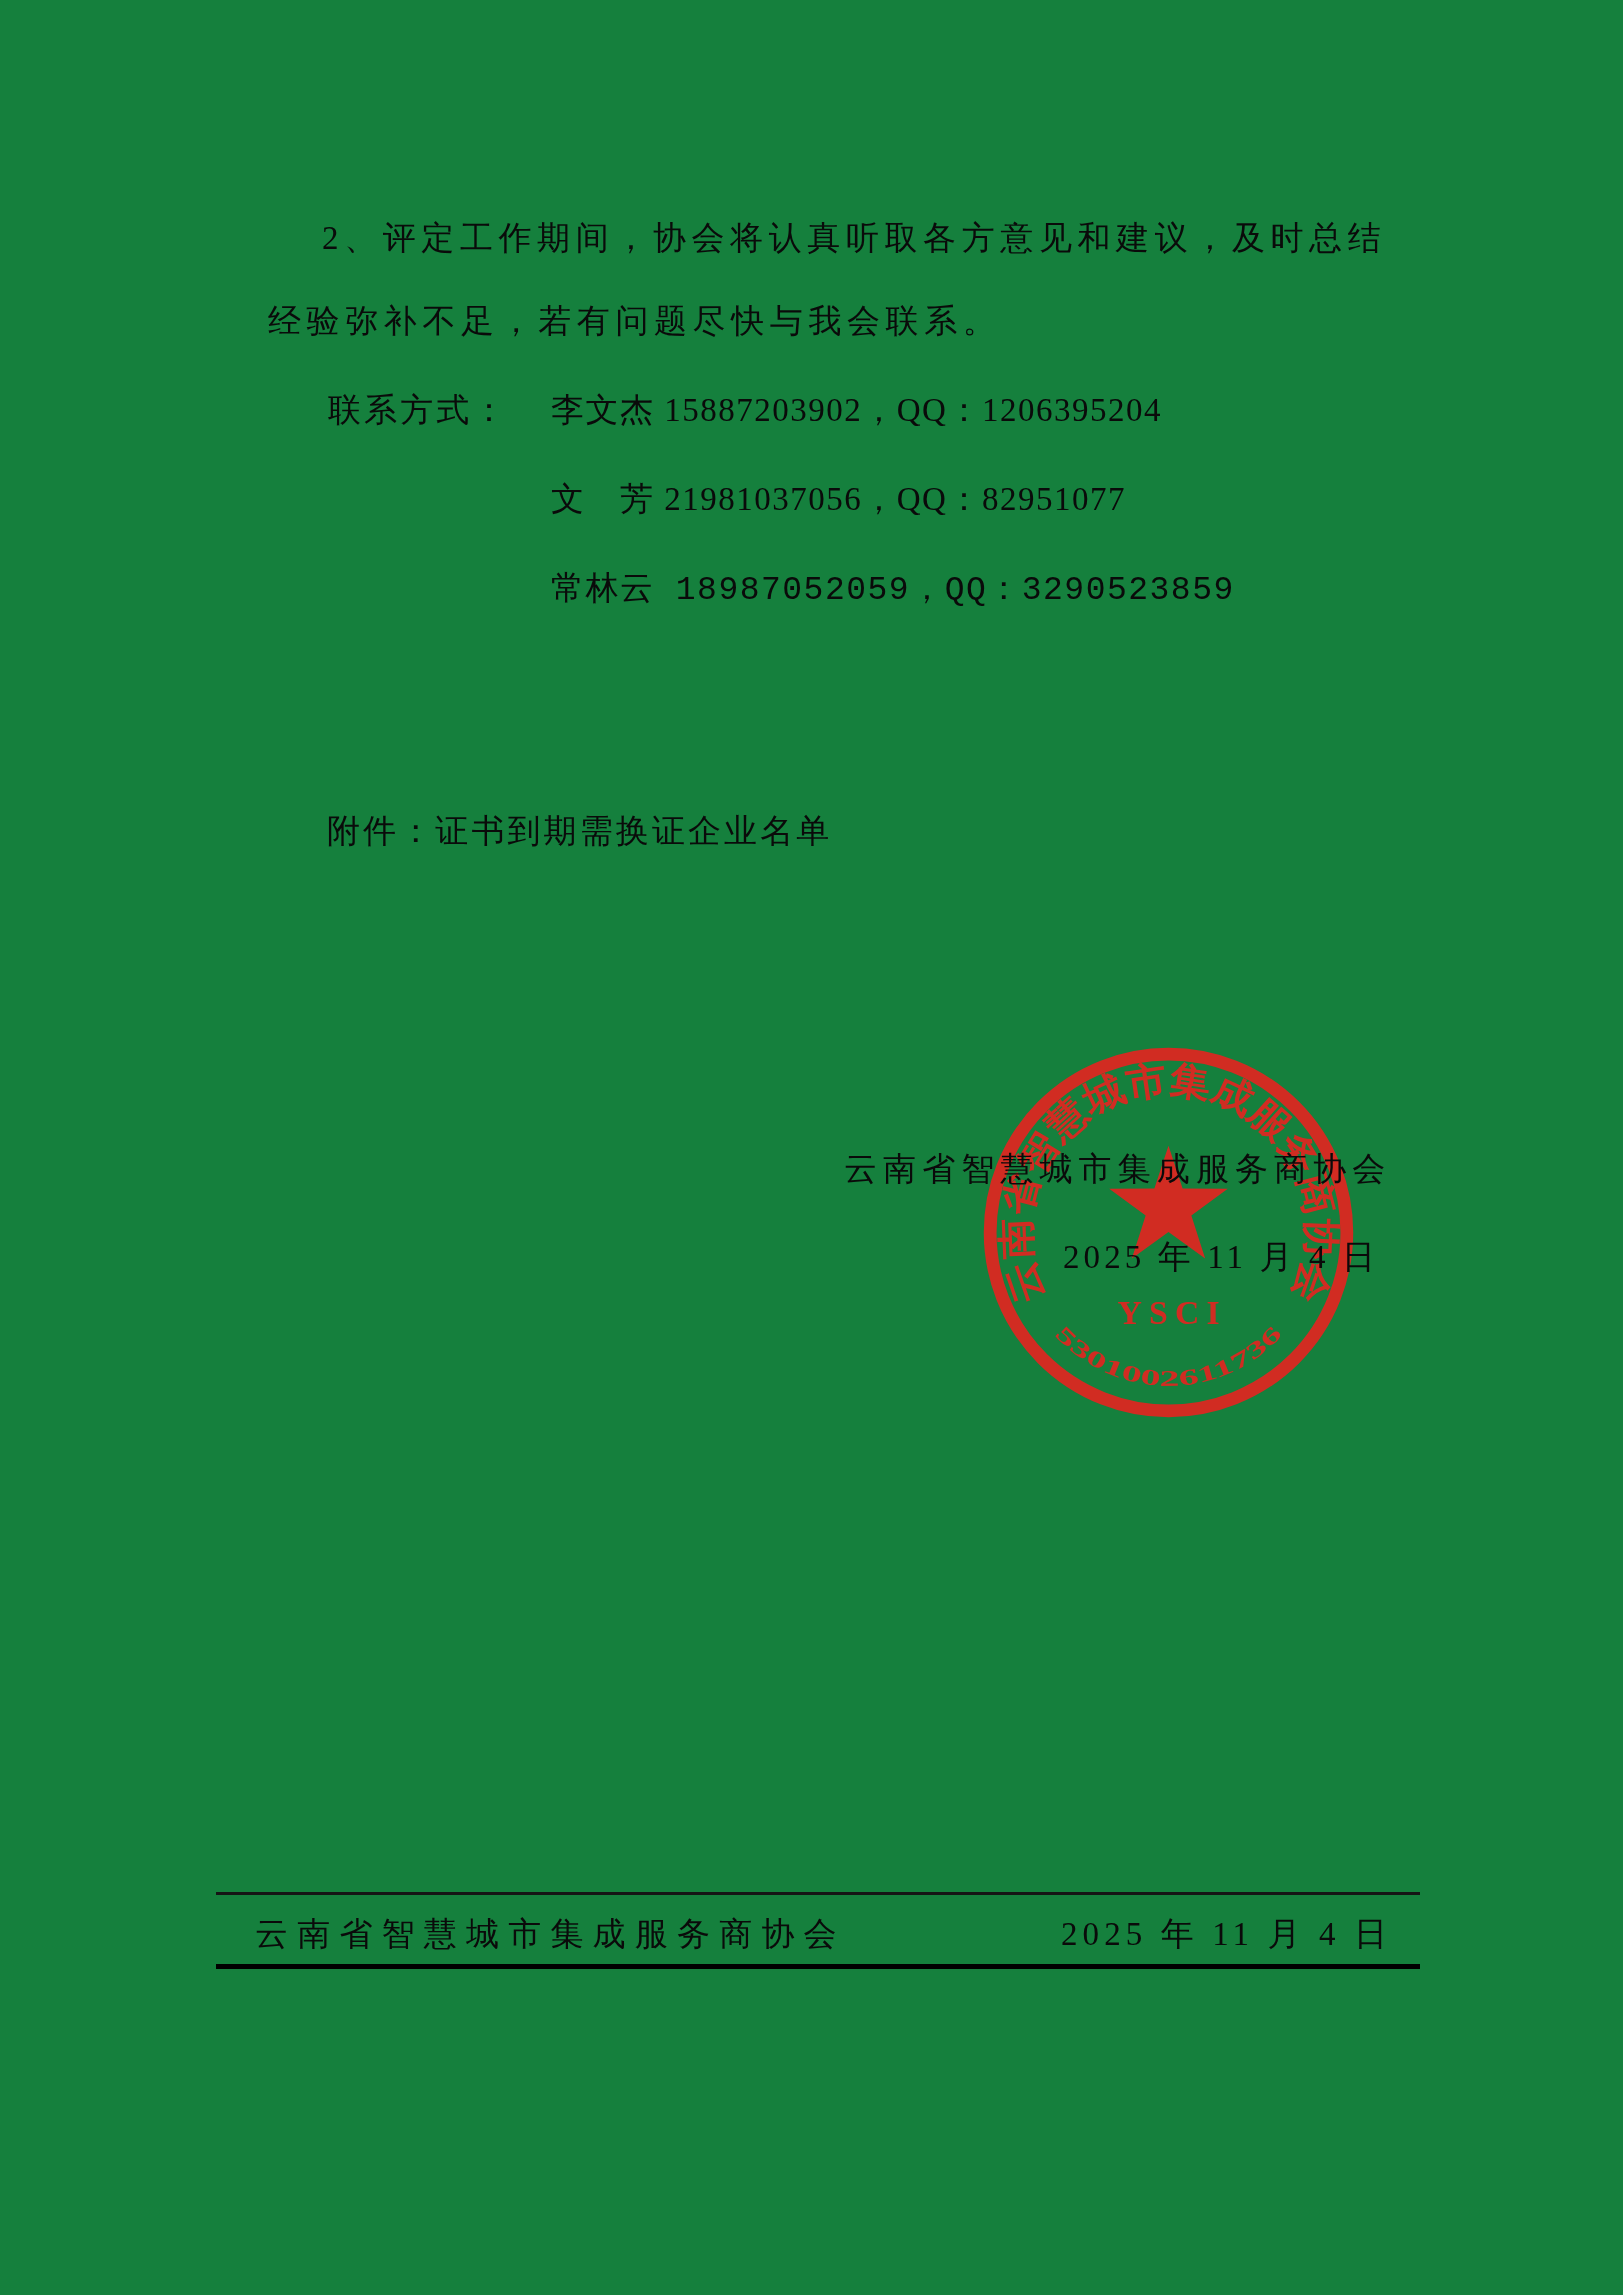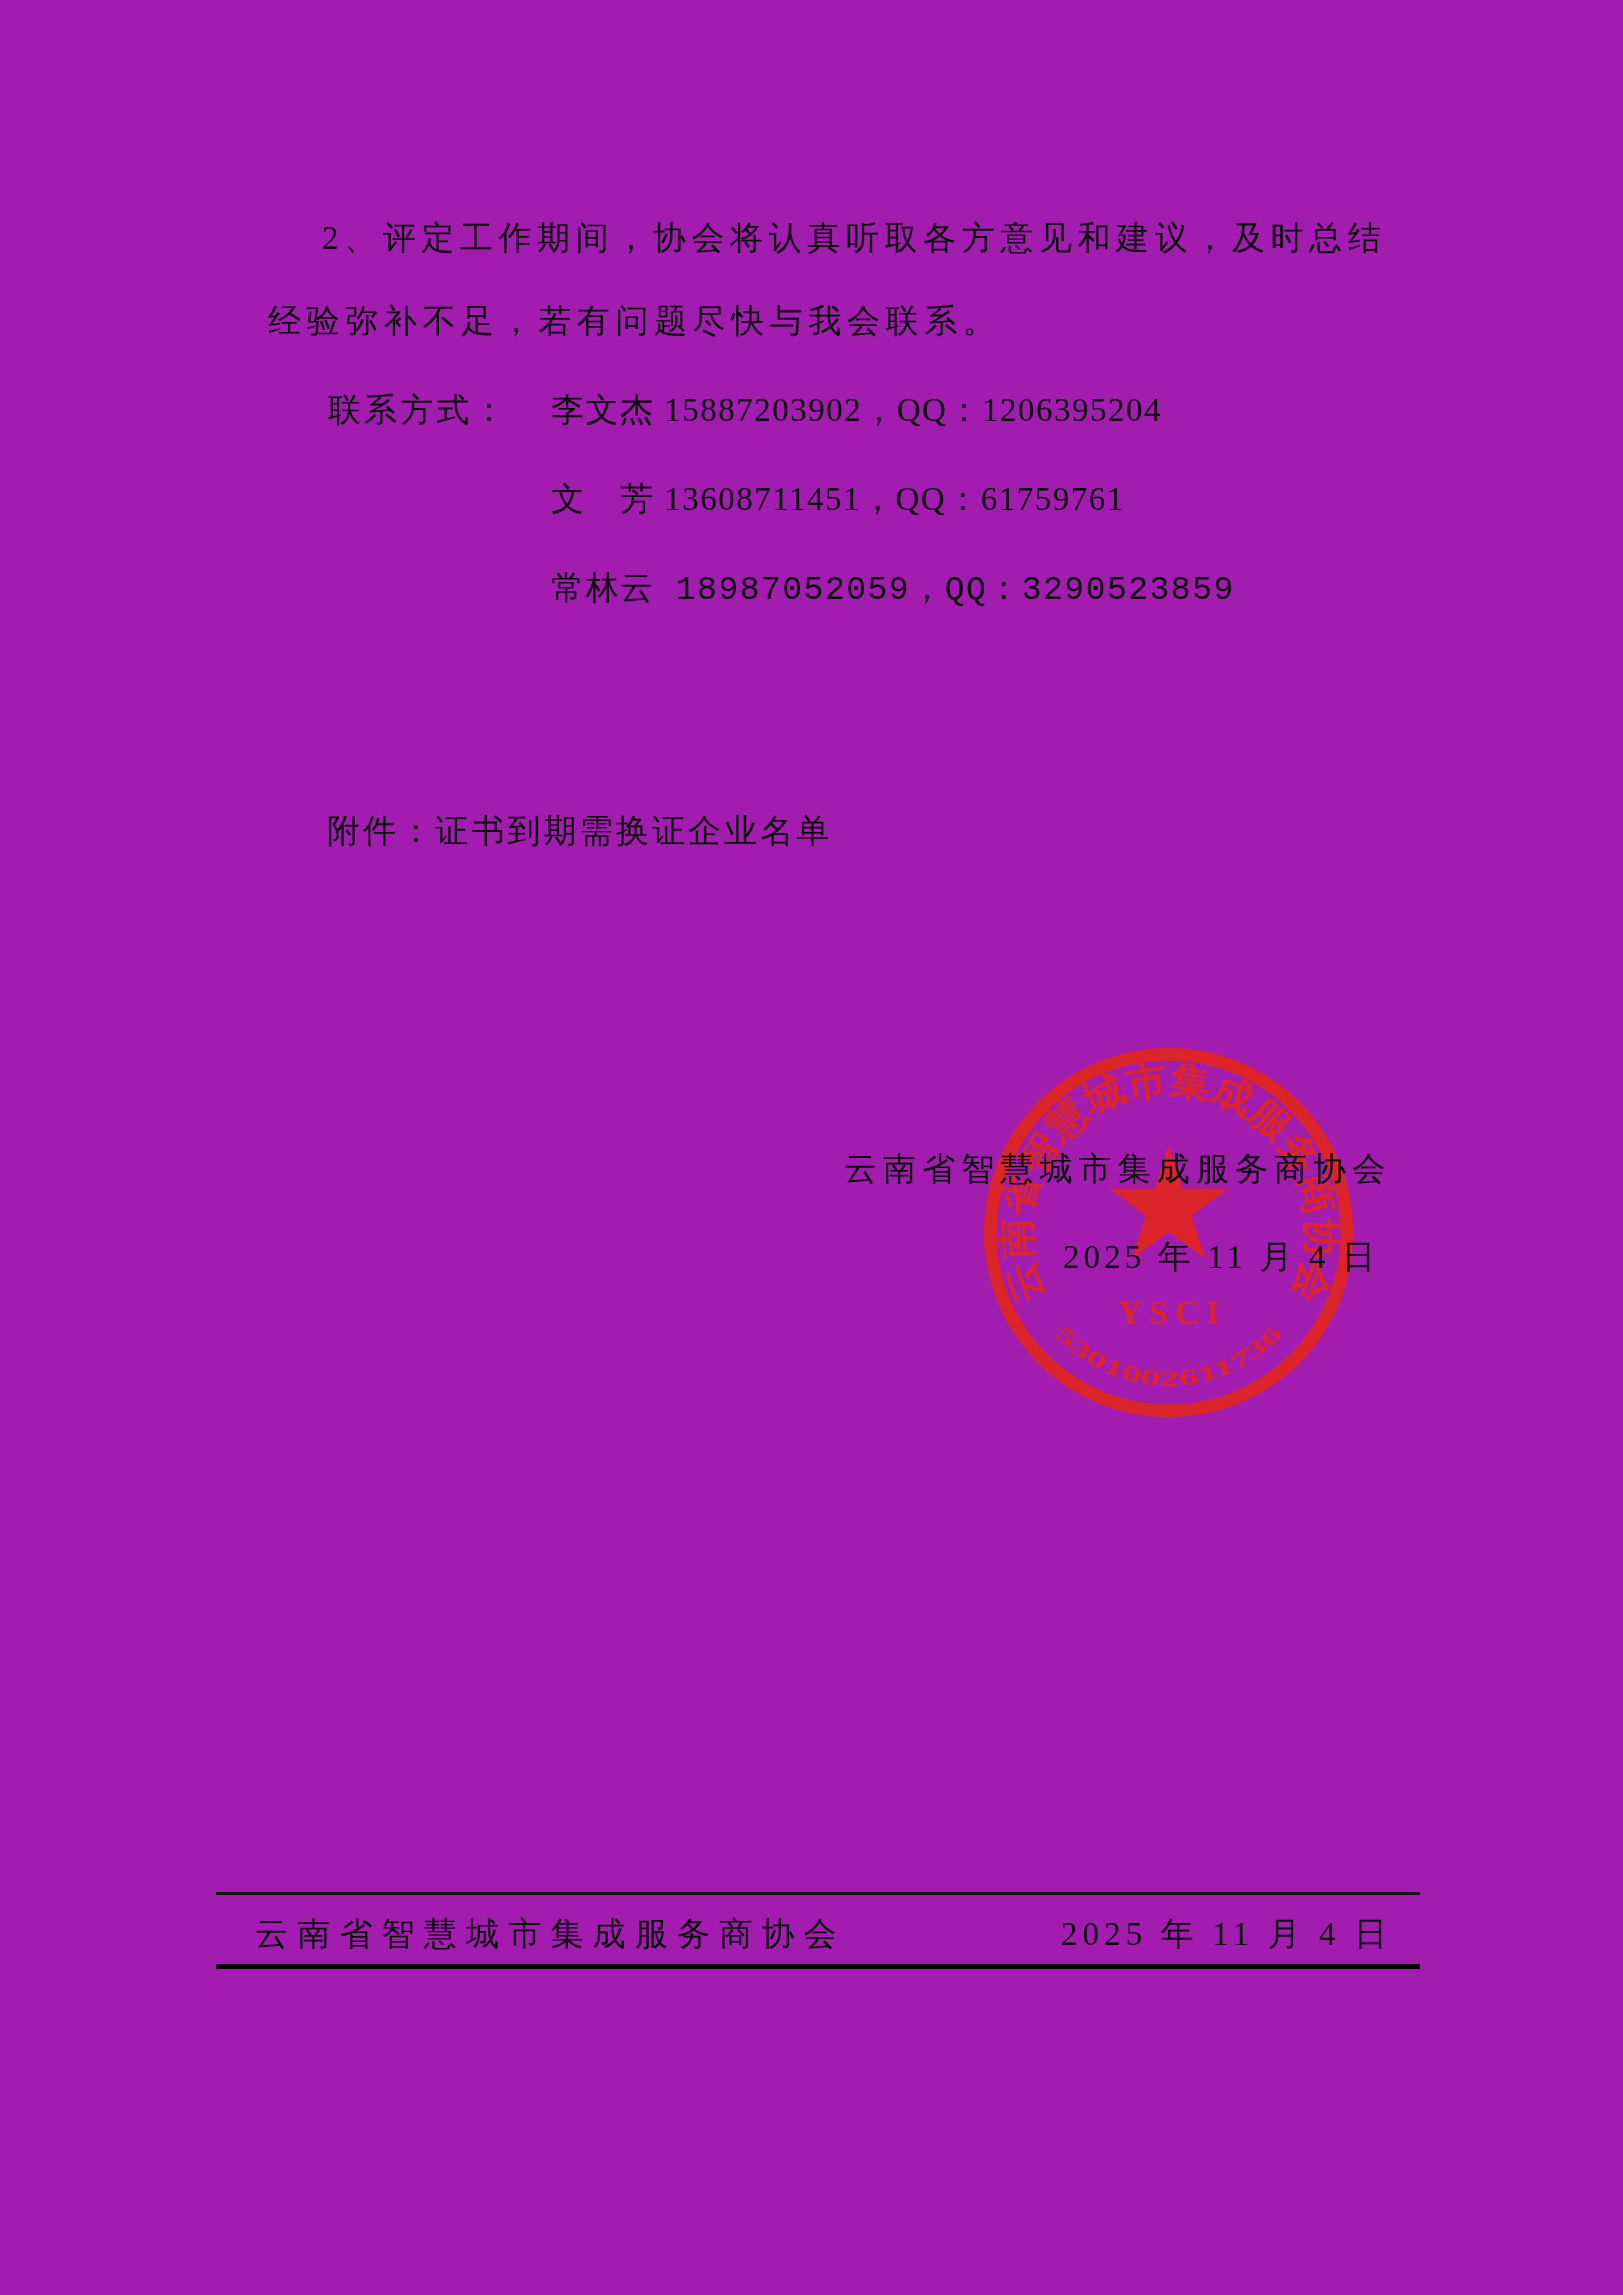--- a/index.html
+++ b/index.html
@@ -1,20 +1,20 @@
 <!DOCTYPE html>
 <html style="font-size:8.2px"><head>
 <meta charset="utf-8">
 <style>
   html,body { margin:0; padding:0; background:#ffffff; }
   .page {
     position: relative;
     width: 1623px;
     height: 2295px;
-    background: #a21caf;
+    background: #15803d;
     font-family: "Liberation Serif", "DejaVu Serif", serif;
     color: #0a0a0a;
     overflow: hidden;
   }
   .abs { position: absolute; }
   .cn {
     font-size: 33px;
     line-height: 1.1;
     white-space: pre;
     color: #0a0a0a;
@@ -43,21 +43,21 @@
 </head>
 <body>
 
 <div class="page">
 
   <div class="abs cn para1">2、评定工作期间，协会将认真听取各方意见和建议，及时总结</div>
   <div class="abs cn para2">经验弥补不足，若有问题尽快与我会联系。</div>
 
   <div class="abs cn contact-label">联系方式：</div>
   <div class="abs cn entry0">李文杰 15887203902，QQ：1206395204</div>
-  <div class="abs cn entry1">文　芳 13608711451，QQ：61759761</div>
+  <div class="abs cn entry1">文　芳 21981037056，QQ：82951077</div>
   <div class="abs cn entry2">常林云 18987052059，QQ：3290523859</div>
 
   <div class="abs cn attachment">附件：证书到期需换证企业名单</div>
 
   <div class="abs cn sig-org">云南省智慧城市集成服务商协会</div>
   <div class="abs cn sig-date">2025 年 11 月 4 日</div>
 
   <svg class="abs seal" viewBox="-363 -363 726 726" xmlns="http://www.w3.org/2000/svg">
     <circle cx="0" cy="0" r="349" fill="none" stroke="#e02620" stroke-width="25"></circle>
     <path id="sealTopArc" d="M -240 128 A 272 272 0 1 1 240 128" fill="none"></path>

